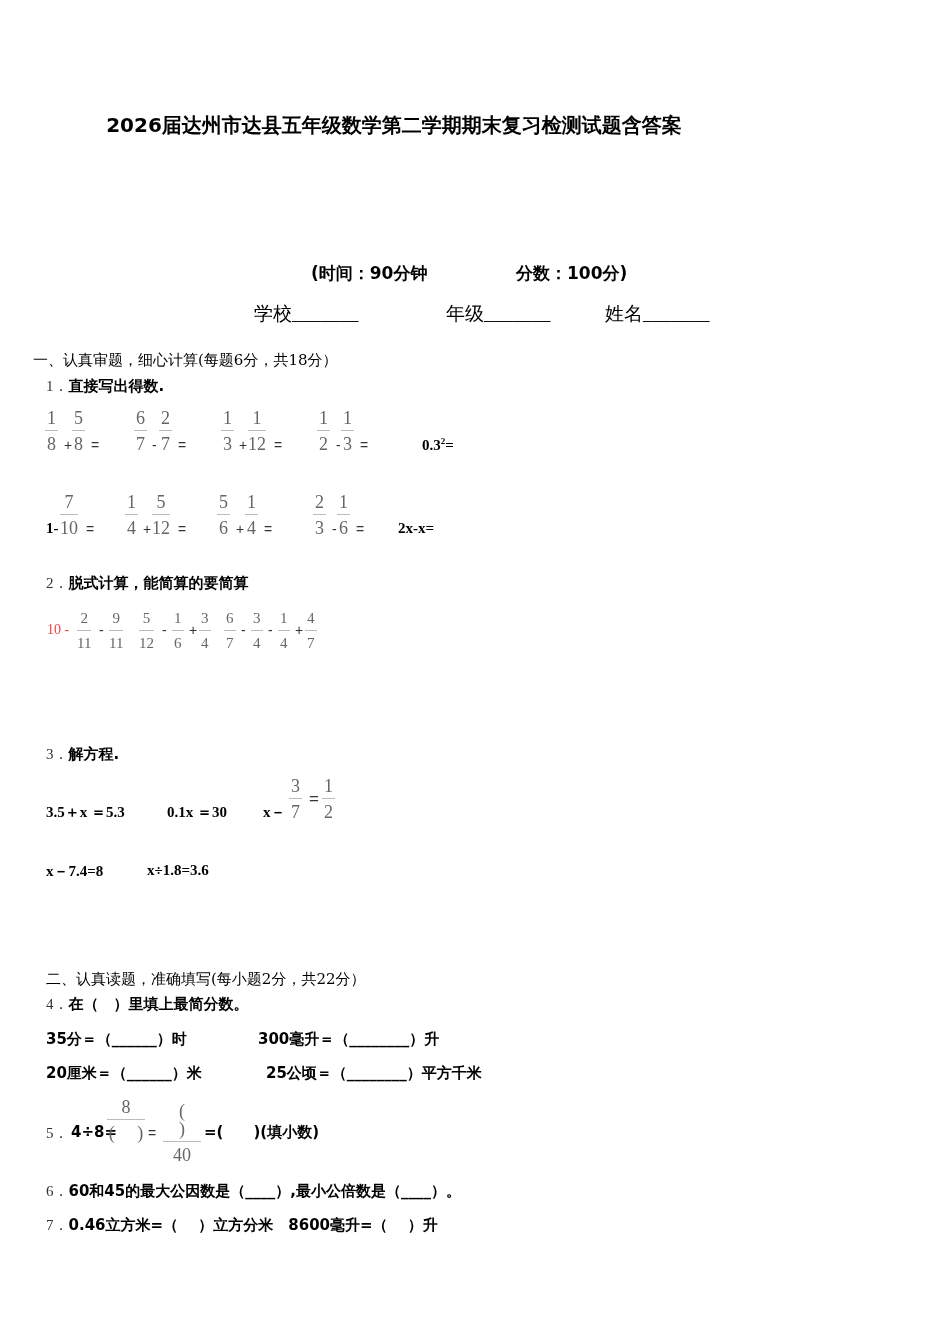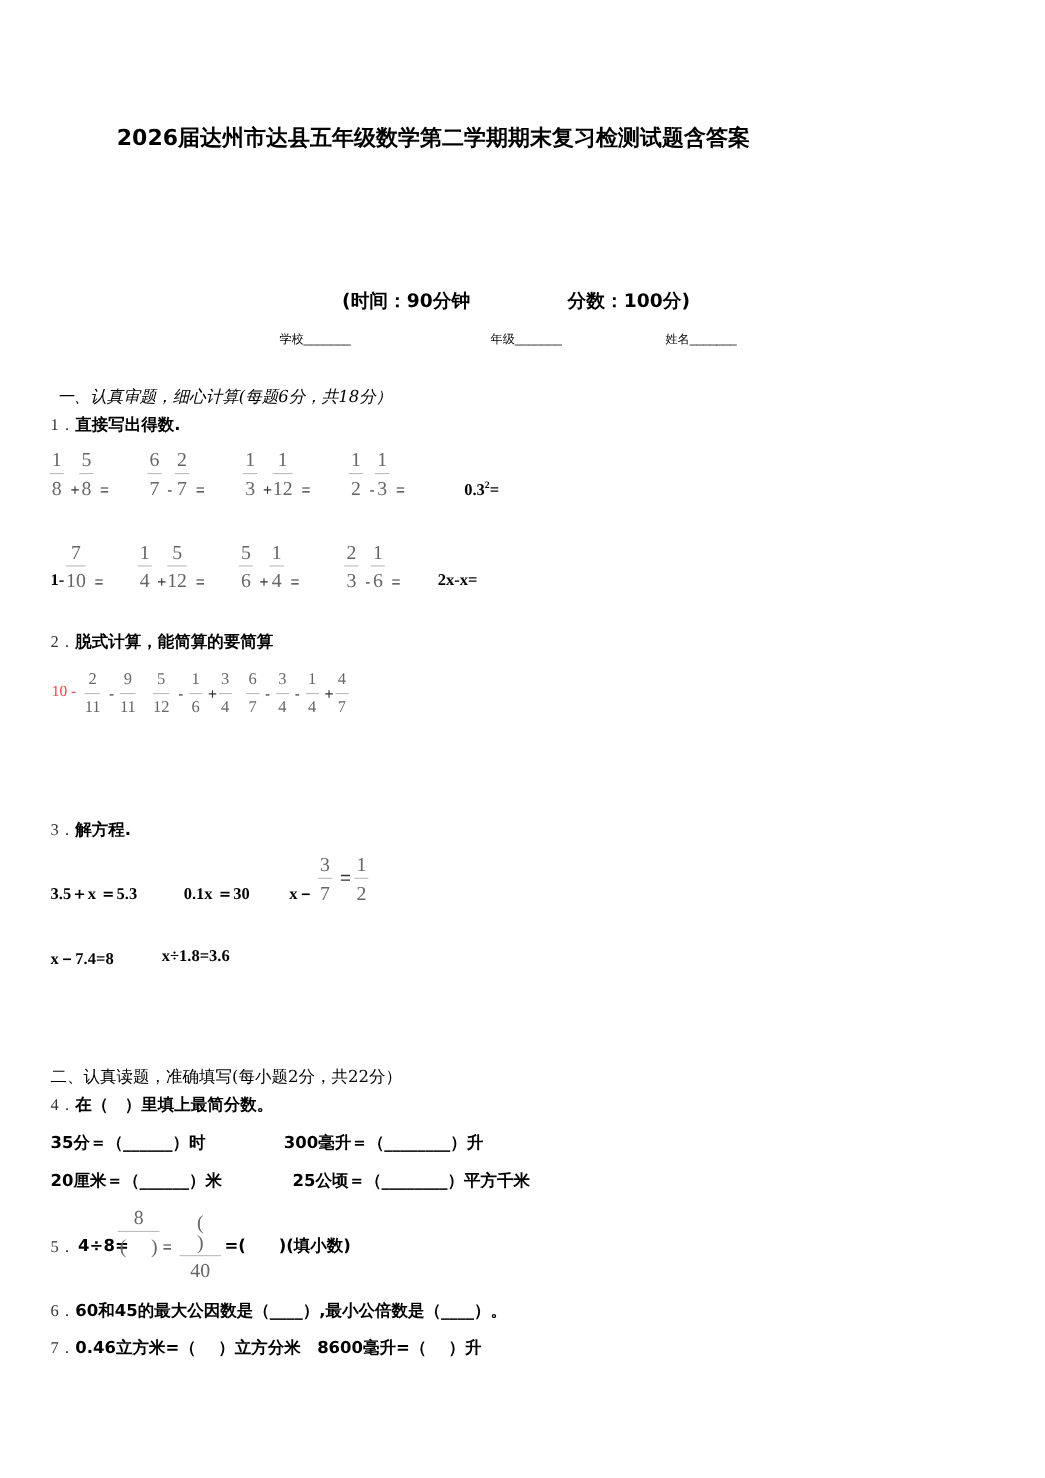--- a/index.html
+++ b/index.html
@@ -4,21 +4,21 @@
 <style>
   html, body { margin: 0; padding: 0; background: #ffffff; }
   body { width: 950px; height: 1344px; position: relative; overflow: hidden;
          font-family: "Liberation Serif", "DejaVu Serif", serif; color: #000; }
   .abs { position: absolute; white-space: nowrap; }
   .title { left: 0; width: 788px; top: 112px; text-align: center;
            font-family: "DejaVu Sans", "Liberation Sans", sans-serif;
            font-weight: bold; font-size: 20px; letter-spacing: 0px; }
   .subtitle { top: 238px; font-family: "DejaVu Sans", "Liberation Sans", sans-serif;
               font-weight: bold; font-size: 17px; margin-top: 24px; }
-  .info { top: 301px; font-family: Liberation Sans, sans-serif; font-size: 11px; }
+  .info { top: 301px; font-family: Liberation Serif, serif; font-size: 19px; }
   .section { font-size: 15px; font-family: "DejaVu Serif", "Liberation Serif", serif; }
   .qnum { color: #333; font-family: "Liberation Serif", serif; font-size: 15px; }
   .qtext { font-weight: bold; font-size: 15px; font-family: "DejaVu Sans", "Liberation Sans", sans-serif; }
   .bold { font-weight: bold; font-size: 15px; font-family: "Liberation Serif", serif; }
   .cn { font-family: "DejaVu Sans", "Liberation Sans", sans-serif; font-weight: bold; font-size: 15px; }
 
   
   .frac { position: absolute; display: inline-block; text-align: center; color: #666;
           font-family: "Liberation Serif", serif; font-size: 18px; line-height: 1; }
   .frac .num { display: block; padding: 0 2px 3px 2px; border-bottom: 1px solid #bbb; }
@@ -40,21 +40,21 @@
 <div class="abs info" style="left:254px;">
   <span>学校</span><span>_______</span>
 </div>
 <div class="abs info" style="left:446px;">
   <span>年级</span><span>_______</span>
 </div>
 <div class="abs info" style="left:605px;">
   <span>姓名</span><span>_______</span>
 </div>
 
-<div class="abs section" style="left:52px; top:351px;font-style:italic;">一、认真审题，细心计算(每题6分，共18分）</div>
+<div class="abs section" style="left:33px; top:351px;">一、认真审题，细心计算(每题6分，共18分）</div>
 
 <div class="abs" style="left:46px; top:377px;">
   <span class="qnum">1．</span><span class="qtext">直接写出得数.</span>
 </div>
 
 <div>
   <span class="frac" style="left:45px; top:409px;">
       <span class="num">1</span>
       <span class="den">8</span>
     </span>

